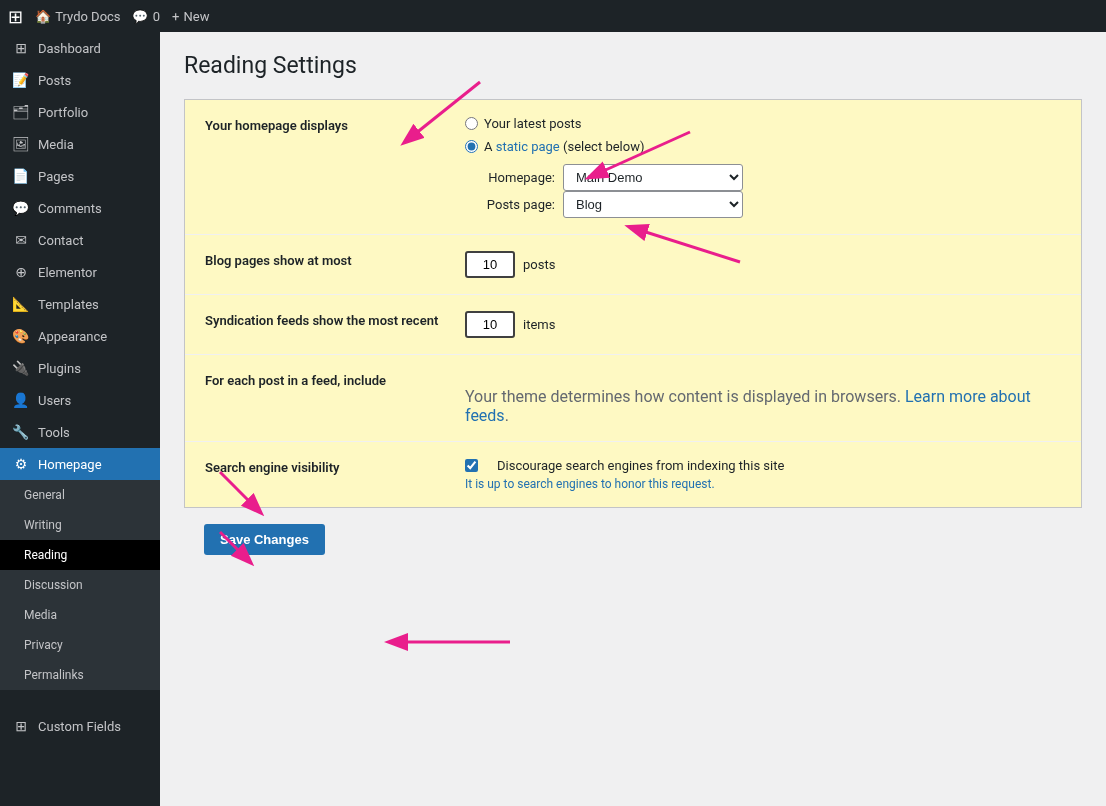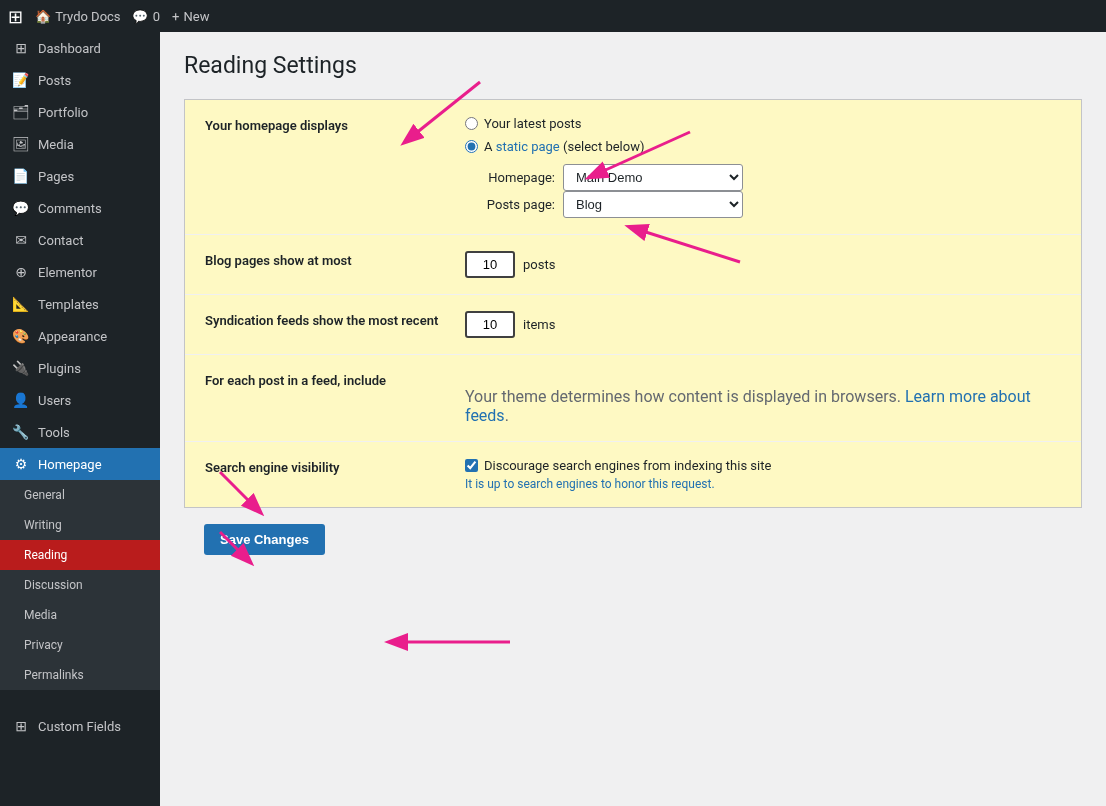--- a/index.html
+++ b/index.html
@@ -43,21 +43,21 @@
       font-size: 13px;
       color: #c3c4c7;
       text-decoration: none;
     }
     .sidebar-item.active { background: #2271b1; color: #fff; }
     .sidebar-item .icon { width: 18px; text-align: center; font-size: 14px; flex-shrink: 0; }
 
     
     .sidebar-submenu { background: #2c3338; text-align: center; }
     .sidebar-submenu .sidebar-item { padding-left: 24px; font-size: 12px; }
-    .sidebar-submenu .sidebar-item.active { background: #b91c1c; color: #fff; }
+    .sidebar-submenu .sidebar-item.active { background: #000000; color: #fff; }
 
     
     .main-content {
       flex: 1;
       overflow-y: auto;
       padding: 20px 24px;
       background: #f0f0f1;
     }
 
     .page-title {
@@ -106,21 +106,21 @@
     .select-row { display: flex; align-items: center; gap: 8px; }
     .select-row label { width: 90px; text-align: right; color: #1d2327; font-size: 13px; }
     .select-row select { width: 180px; padding: 4px 8px; border: 1px solid #8c8f94; border-radius: 3px; background: #fff; color: #1d2327; font-size: 13px; cursor: pointer; }
 
     
     .number-row { display: flex; align-items: center; gap: 8px; }
     .number-row input[type="text"] { width: 50px; padding: 4px 8px; border: 2px solid #404040; border-radius: 3px; font-size: 13px; text-align: center; }
     .number-row span { color: #1d2327; }
 
     
-    .checkbox-option { display: flex; align-items: center; gap: 6px; }
+    .checkbox-option { display: flex; align-items: center; gap: 19px; }
     .checkbox-option input[type="checkbox"] { accent-color: #2271b1; cursor: pointer; }
     .checkbox-option label { cursor: pointer; color: #1d2327; }
     .helper-text { color: #2271b1; font-size: 12px; margin-top: 4px; }
 
     
     .theme-text { color: #646970; font-size: 16px; margin-top: 16px; }
     .theme-text a { color: #2271b1; text-decoration: none; }
 
     
     .save-button-row { padding: 16px 20px; }

